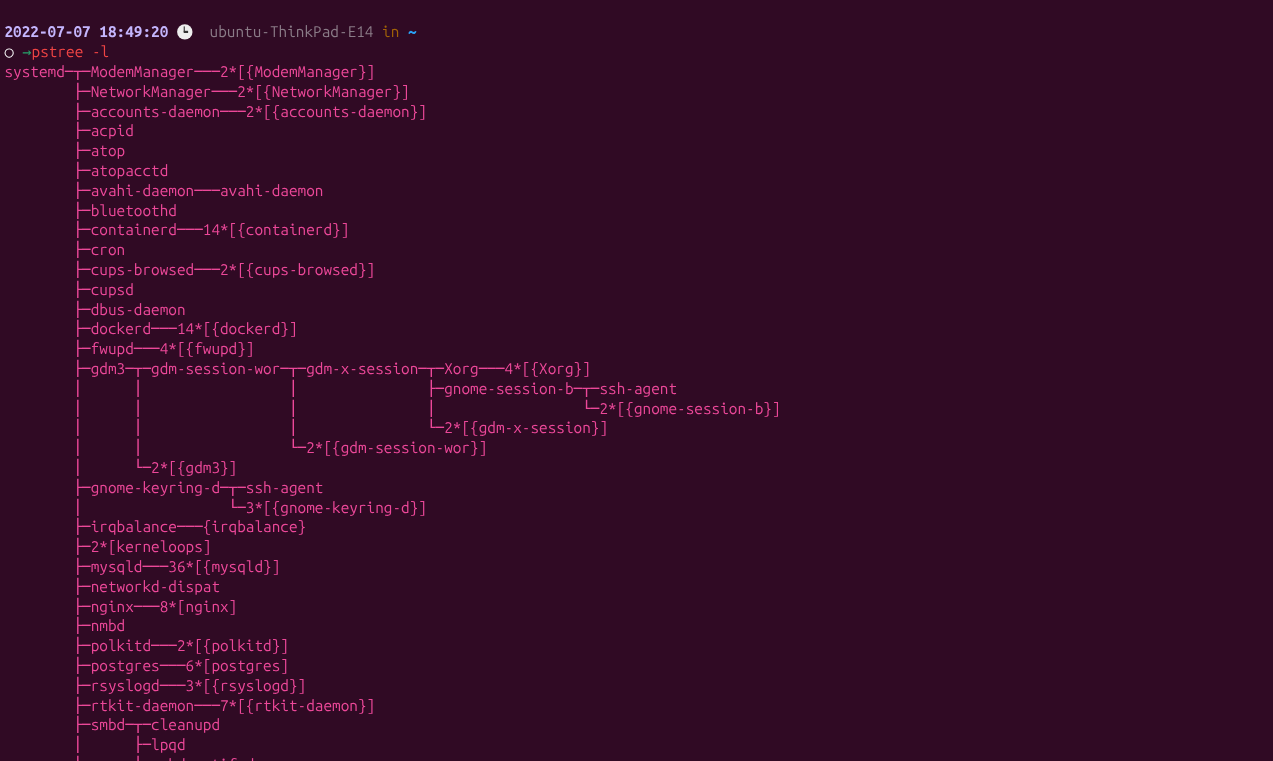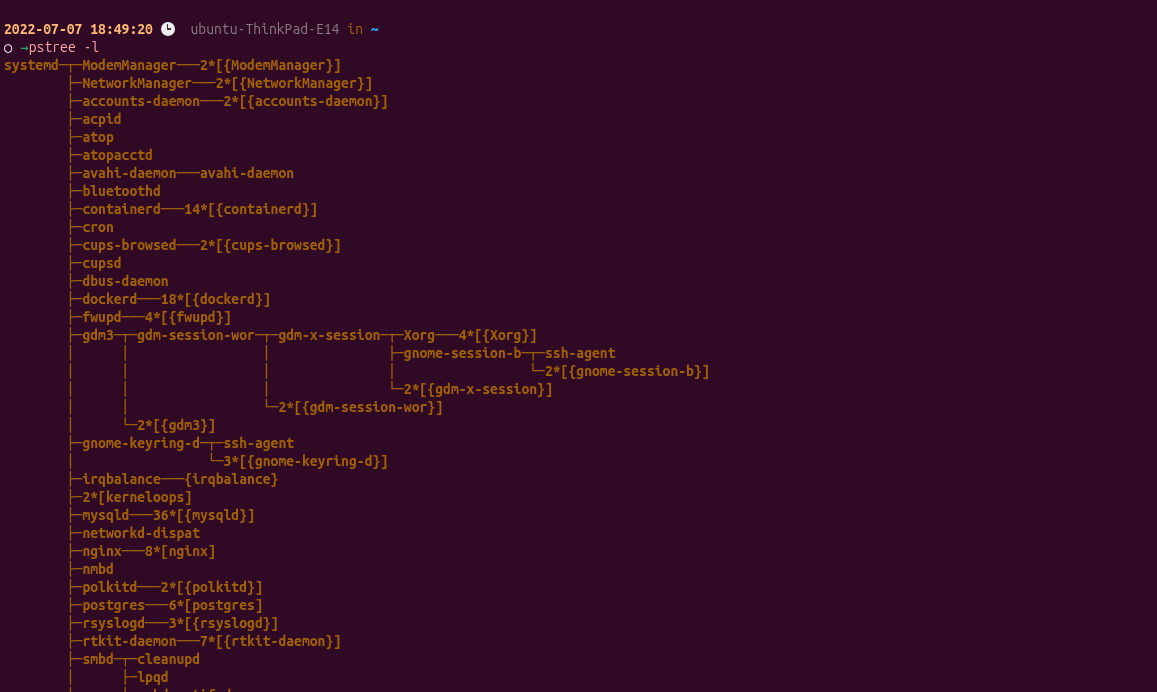--- a/index.html
+++ b/index.html
@@ -11,28 +11,28 @@
     font-size: 14px;
     line-height: 18px;
     width: 1157px;
     height: 692px;
     overflow: hidden;
   }
   .terminal {
     padding: 2px 4px;
     white-space: pre;
   }
-  .ts { color: #fdba74; font-weight: bold; }
+  .ts { color: #c4b5fd; font-weight: bold; }
   .host { color: #8a7b87; text-align: center; }
   .in { color: #a16207; }
   .tilde { color: #2aa1f5; font-weight: bold; }
   .circle { color: #ffffff; }
   .arrow { color: #26a269; }
-  .cmd { color: #fca5a5; margin-top: 25px; }
-  .tree { color: #a16207; font-weight: bold; }
+  .cmd { color: #ef4444; margin-top: 25px; }
+  .tree { color: #ec4899; }
   .clock {
     display: inline-block;
     width: 14px;
     height: 14px;
     background: #eee;
     border-radius: 50%;
     vertical-align: -2px;
     position: relative;
   }
   .clock::before {
@@ -62,21 +62,21 @@
 <span class="tree">        ├─acpid</span>
 <span class="tree">        ├─atop</span>
 <span class="tree">        ├─atopacctd</span>
 <span class="tree">        ├─avahi-daemon───avahi-daemon</span>
 <span class="tree">        ├─bluetoothd</span>
 <span class="tree">        ├─containerd───14*[{containerd}]</span>
 <span class="tree">        ├─cron</span>
 <span class="tree">        ├─cups-browsed───2*[{cups-browsed}]</span>
 <span class="tree">        ├─cupsd</span>
 <span class="tree">        ├─dbus-daemon</span>
-<span class="tree">        ├─dockerd───18*[{dockerd}]</span>
+<span class="tree">        ├─dockerd───14*[{dockerd}]</span>
 <span class="tree">        ├─fwupd───4*[{fwupd}]</span>
 <span class="tree">        ├─gdm3─┬─gdm-session-wor─┬─gdm-x-session─┬─Xorg───4*[{Xorg}]</span>
 <span class="tree">        │      │                 │               ├─gnome-session-b─┬─ssh-agent</span>
 <span class="tree">        │      │                 │               │                 └─2*[{gnome-session-b}]</span>
 <span class="tree">        │      │                 │               └─2*[{gdm-x-session}]</span>
 <span class="tree">        │      │                 └─2*[{gdm-session-wor}]</span>
 <span class="tree">        │      └─2*[{gdm3}]</span>
 <span class="tree">        ├─gnome-keyring-d─┬─ssh-agent</span>
 <span class="tree">        │                 └─3*[{gnome-keyring-d}]</span>
 <span class="tree">        ├─irqbalance───{irqbalance}</span>

